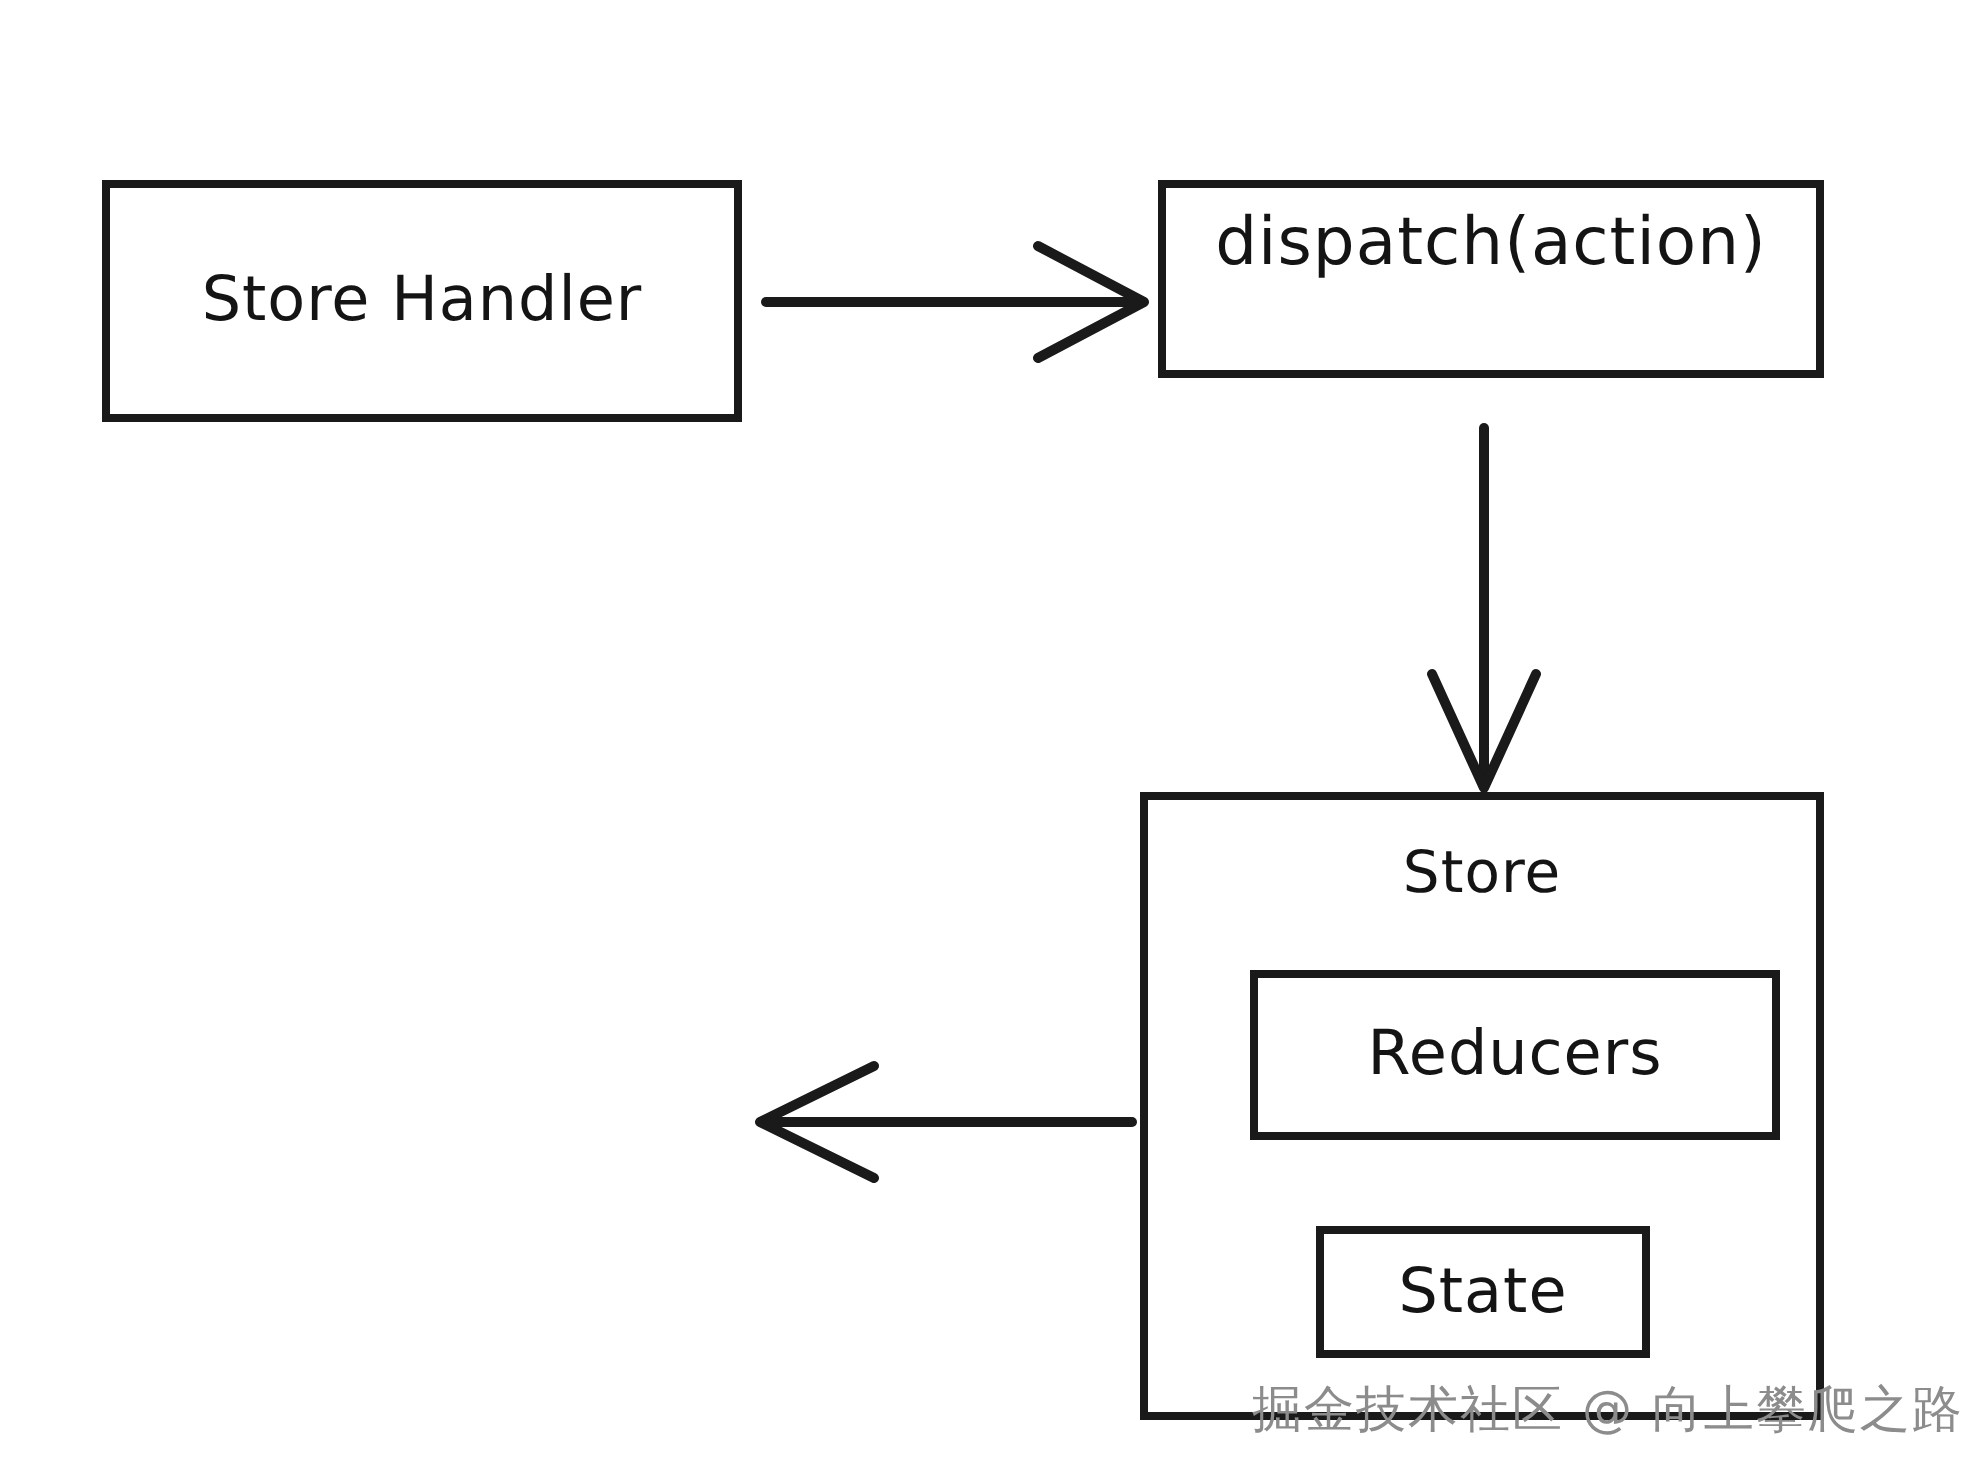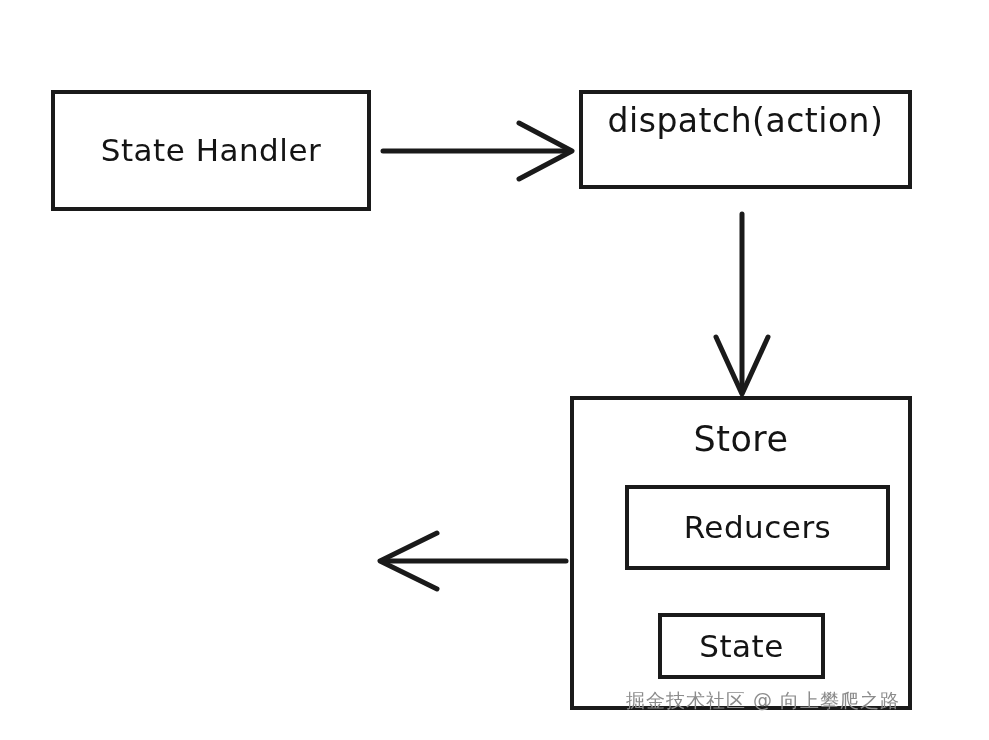--- a/index.html
+++ b/index.html
@@ -72,21 +72,21 @@
     width: 342px;
     height: 314px;
     display: block;
   }
   #node-store > .store-title {
     position: absolute;
     left: 0;
     right: 0;
     top: 19px;
     text-align: center;
-    font-size: 35px;
+    font-size: 29px;
     font-family: "DejaVu Sans", sans-serif;
     color: #141414;
     letter-spacing: 0.5px;
   }
 
   
   #node-reducers {
     left: 625px;
     top: 485px;
     width: 265px;
@@ -111,21 +111,21 @@
     height: 115px;
   }
   #node-rerender-ui .node-label { font-size: 31px; }
 
   
   #watermark {
     position: absolute;
     left: 626px;
     top: 688px;
     font-family: "DejaVu Sans", sans-serif;
-    font-size: 19px;
+    font-size: 25px;
     color: #8c8c8c;
     white-space: nowrap;
     letter-spacing: 1px;
     pointer-events: none;
   }
 </style>
 </head>
 <body>
 
 <div id="canvas">
@@ -142,21 +142,21 @@
       <polyline points="716,337 742,394 768,337" fill="none" stroke="#1a1a1a" stroke-width="5" stroke-linecap="round" stroke-linejoin="round"></polyline>
     </g>
 
     <g>
       <line x1="566" y1="561" x2="382" y2="561" stroke="#1a1a1a" stroke-width="5" stroke-linecap="round"></line>
       <polyline points="437,533 380,561 437,589" fill="none" stroke="#1a1a1a" stroke-width="5" stroke-linecap="round" stroke-linejoin="round"></polyline>
     </g>
   </svg>
 
   <div class="node-box" id="node-event-handler">
-    <span class="node-label">State Handler</span>
+    <span class="node-label">Store Handler</span>
   </div>
 
   <div class="node-box" id="node-dispatch">
     <span class="node-label">dispatch(action)</span>
   </div>
 
   <div class="node-box" id="node-store">
     <div class="store-title">Store</div>
   </div>
 

